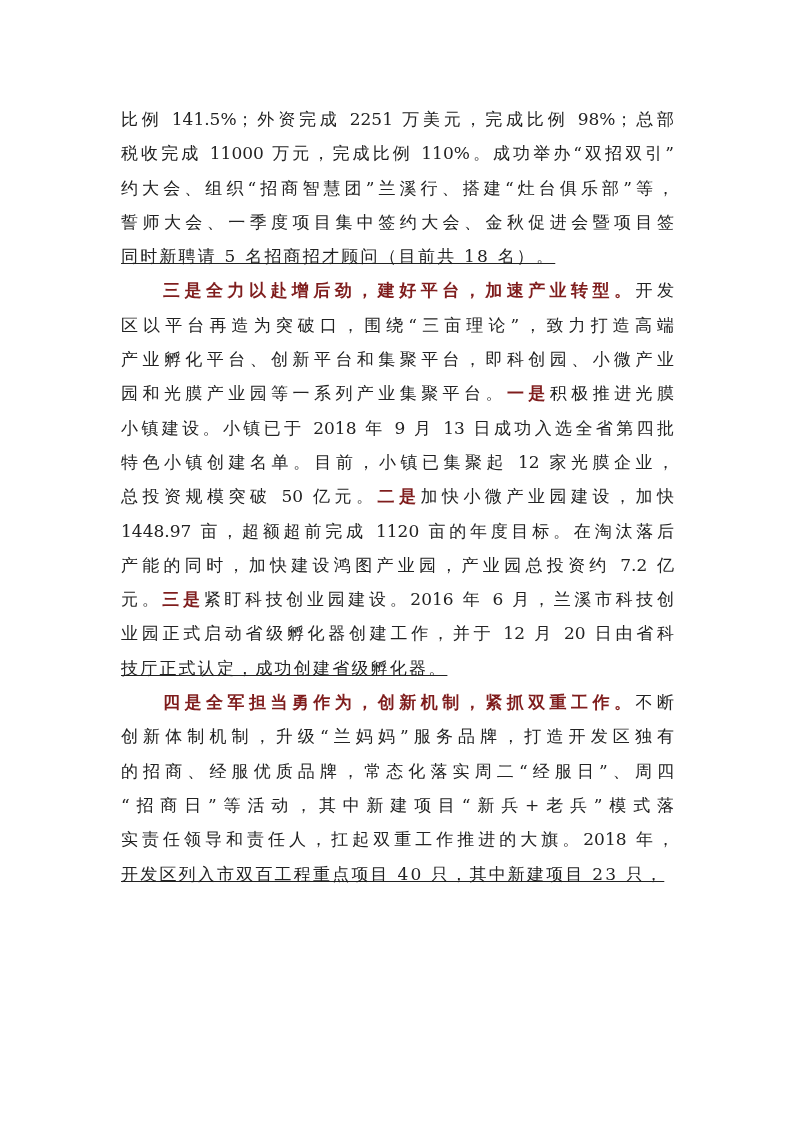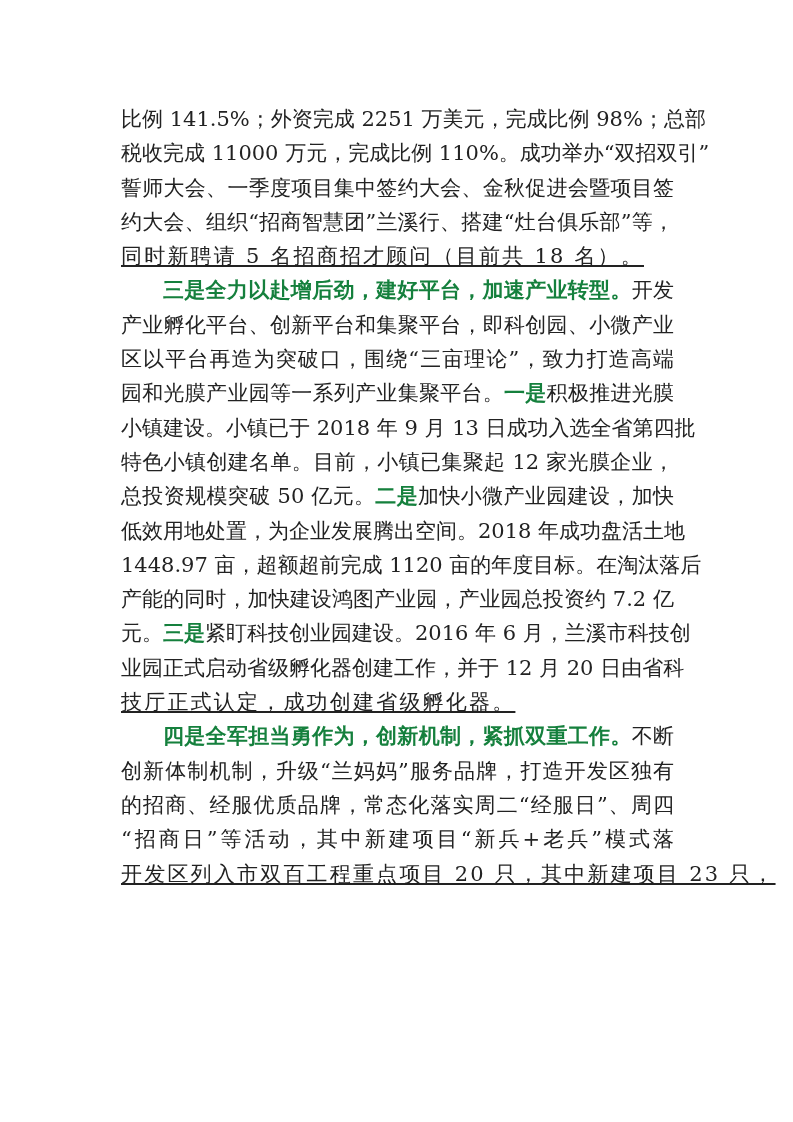--- a/index.html
+++ b/index.html
@@ -16,67 +16,67 @@
     .page {
       position: absolute;
       left: 121px;
       top: 102px;
       width: 553px;
     }
     .line {
       height: 34.3px;
       line-height: 34.3px;
       font-family: "DejaVu Serif", "Liberation Serif", serif;
-      font-size: 21px;
+      font-size: 17px;
       color: #222222;
       white-space: nowrap;
       text-align: justify;
       text-align-last: justify;
       letter-spacing: 0px;
     }
     .line.last {
       text-align-last: left;
       letter-spacing: 2.2px;
       text-decoration: underline;
     }
     .indent {
       padding-left: 42px;
     }
     .bold {
       font-family: "DejaVu Sans", "Liberation Sans", sans-serif;
       font-weight: bold;
-      color: #15803d;
+      color: #7f1d1d;
     }
   </style>
 </head>
 <body>
 
 <div class="page" id="page">
     <div>
       <div class="line"><span>比例 141.5%；外资完成 2251 万美元，完成比例 98%；总部</span></div>
       <div class="line"><span>税收完成 11000 万元，完成比例 110%。成功举办“双招双引”</span></div>
+      <div class="line"><span>约大会、组织“招商智慧团”兰溪行、搭建“灶台俱乐部”等，</span></div>
       <div class="line"><span>誓师大会、一季度项目集中签约大会、金秋促进会暨项目签</span></div>
-      <div class="line"><span>约大会、组织“招商智慧团”兰溪行、搭建“灶台俱乐部”等，</span></div>
       <div class="line last"><span>同时新聘请 5 名招商招才顾问（目前共 18 名）。</span></div>
     </div>
     <div>
       <div class="line indent"><span class="bold">三是全力以赴增后劲，建好平台，加速产业转型。</span><span>开发</span></div>
+      <div class="line"><span>区以平台再造为突破口，围绕“三亩理论”，致力打造高端</span></div>
       <div class="line"><span>产业孵化平台、创新平台和集聚平台，即科创园、小微产业</span></div>
-      <div class="line"><span>区以平台再造为突破口，围绕“三亩理论”，致力打造高端</span></div>
       <div class="line"><span>园和光膜产业园等一系列产业集聚平台。</span><span class="bold">一是</span><span>积极推进光膜</span></div>
       <div class="line"><span>小镇建设。小镇已于 2018 年 9 月 13 日成功入选全省第四批</span></div>
       <div class="line"><span>特色小镇创建名单。目前，小镇已集聚起 12 家光膜企业，</span></div>
       <div class="line"><span>总投资规模突破 50 亿元。</span><span class="bold">二是</span><span>加快小微产业园建设，加快</span></div>
-      <div class="line"><span>低效用地处置，为企业发展腾出空间。2018 年成功盘活土地</span></div>
       <div class="line"><span>1448.97 亩，超额超前完成 1120 亩的年度目标。在淘汰落后</span></div>
       <div class="line"><span>产能的同时，加快建设鸿图产业园，产业园总投资约 7.2 亿</span></div>
       <div class="line"><span>元。</span><span class="bold">三是</span><span>紧盯科技创业园建设。2016 年 6 月，兰溪市科技创</span></div>
       <div class="line"><span>业园正式启动省级孵化器创建工作，并于 12 月 20 日由省科</span></div>
       <div class="line last"><span>技厅正式认定，成功创建省级孵化器。</span></div>
     </div>
     <div>
       <div class="line indent"><span class="bold">四是全军担当勇作为，创新机制，紧抓双重工作。</span><span>不断</span></div>
       <div class="line"><span>创新体制机制，升级“兰妈妈”服务品牌，打造开发区独有</span></div>
       <div class="line"><span>的招商、经服优质品牌，常态化落实周二“经服日”、周四</span></div>
       <div class="line"><span>“招商日”等活动，其中新建项目“新兵+老兵”模式落</span></div>
-      <div class="line last"><span>开发区列入市双百工程重点项目 20 只，其中新建项目 23 只，</span></div>
+      <div class="line"><span>实责任领导和责任人，扛起双重工作推进的大旗。2018 年，</span></div>
+      <div class="line last"><span>开发区列入市双百工程重点项目 40 只，其中新建项目 23 只，</span></div>
     </div>
   </div>
 
 </body></html>

